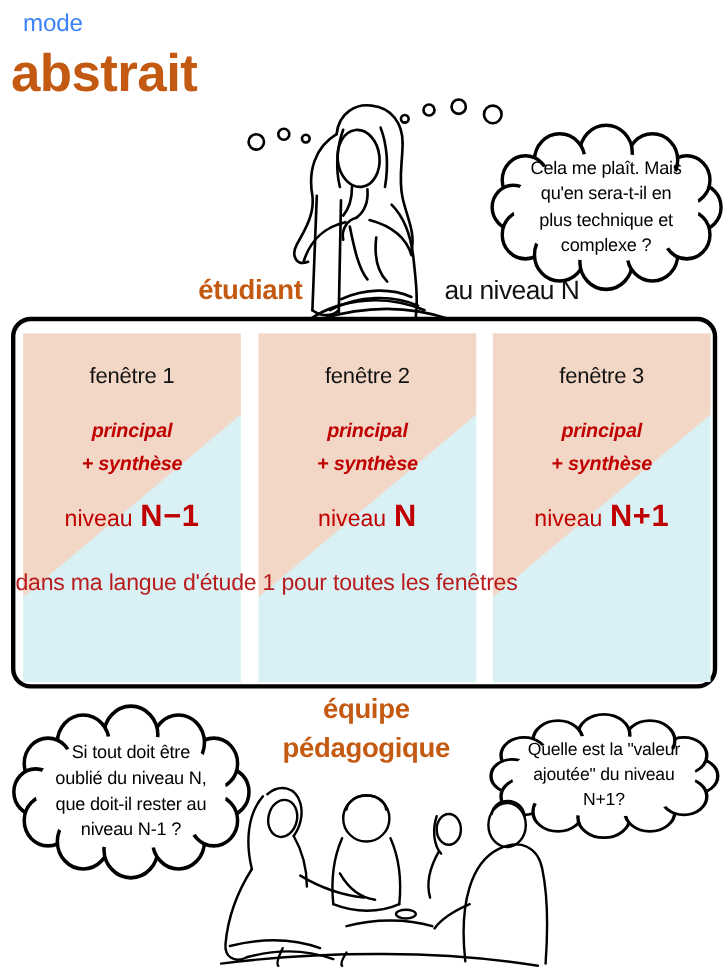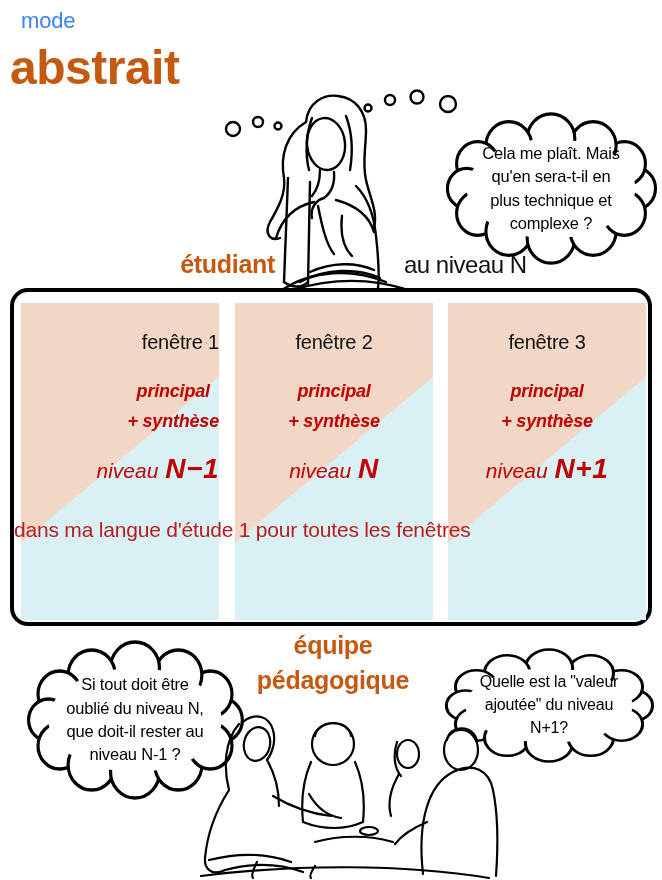--- a/index.html
+++ b/index.html
@@ -13,41 +13,41 @@
   
   .bubble{position:absolute;}
   .bubble svg.cloud{position:absolute;left:0;top:0;width:100%;height:100%;overflow:visible;}
   .bubble-text{
     position:absolute;inset:0;display:flex;align-items:center;justify-content:center;
     text-align:center;font-size:16.5px;line-height:1.42;letter-spacing:-0.2px;
     white-space:pre-line;padding:10px 20px;box-sizing:border-box;color:#000;
   }
   .bubble.tl{left:24px;top:118px;width:222px;height:146px;}
   .bubble.tr{left:441px;top:112px;width:220px;height:153px;}
-  .bubble.bl{left:22px;top:640px;width:226px;height:160px;}
+  .bubble.bl{left:6px;top:640px;width:226px;height:160px;}
   .bubble.br{left:440px;top:648px;width:218px;height:115px;}
   .bubble.br .bubble-text{font-size:16px;}
   
   .student-label{position:absolute;left:150px;top:250px;width:125px;text-align:right;
     font-size:25px;font-weight:bold;color:#c45911;letter-spacing:-0.3px;}
   .student-level{position:absolute;left:404px;top:251px;font-size:24px;color:#111;letter-spacing:-0.5px;}
   .team-label{position:absolute;left:223px;top:628px;width:220px;text-align:center;
     font-size:25px;font-weight:bold;color:#c45911;line-height:35px;white-space:pre-line;letter-spacing:-0.3px;}
   
   .panel{position:absolute;left:10px;top:288px;width:634px;height:330px;
     background:#fff;border:4px solid #000;border-radius:18px;}
   .win{
     position:absolute;top:11px;height:317px;width:198px;
     background:linear-gradient(140deg,#f2d6c6 49.4%,#d9f1f4 49.9%);
     display:flex;flex-direction:column;align-items:center;text-align:center;
   }
-  .win.w1{left:7px;align-items:flex-end;}  .win.w2{left:221px;}  .win.w3{left:434px;}
+  .win.w1{left:7px;}  .win.w2{left:221px;}  .win.w3{left:434px;}
   .win-title{margin-top:28px;font-size:20px;color:#111;letter-spacing:-0.2px;}
   .win-main{margin-top:22px;font-size:18px;font-weight:bold;color:#c00000;line-height:30px;letter-spacing:-0.2px;font-style:italic;}
-  .win-level{margin-top:17px;display:flex;align-items:baseline;gap:7px;color:#c00000;font-style:italic;}
+  .win-level{margin-top:17px;display:flex;align-items:baseline;gap:7px;color:#c00000;}
   .win-level .lv-prefix{font-size:21px;}
   .win-level .lv-value{font-size:28px;font-weight:bold;letter-spacing:0.5px;}
   .panel-caption{position:absolute;left:0;top:226px;width:100%;text-align:left;
     font-size:21px;color:#b91c1c;letter-spacing:-0.2px;}
   
   .illus{position:absolute;}
   .illus svg{width:100%;height:100%;overflow:visible;}
   .student-illus{left:222px;top:86px;width:244px;height:204px;}
   .team-illus{left:165px;top:700px;width:335px;height:178px;}
   .hidden-defs{position:absolute;width:0;height:0;overflow:hidden;}

